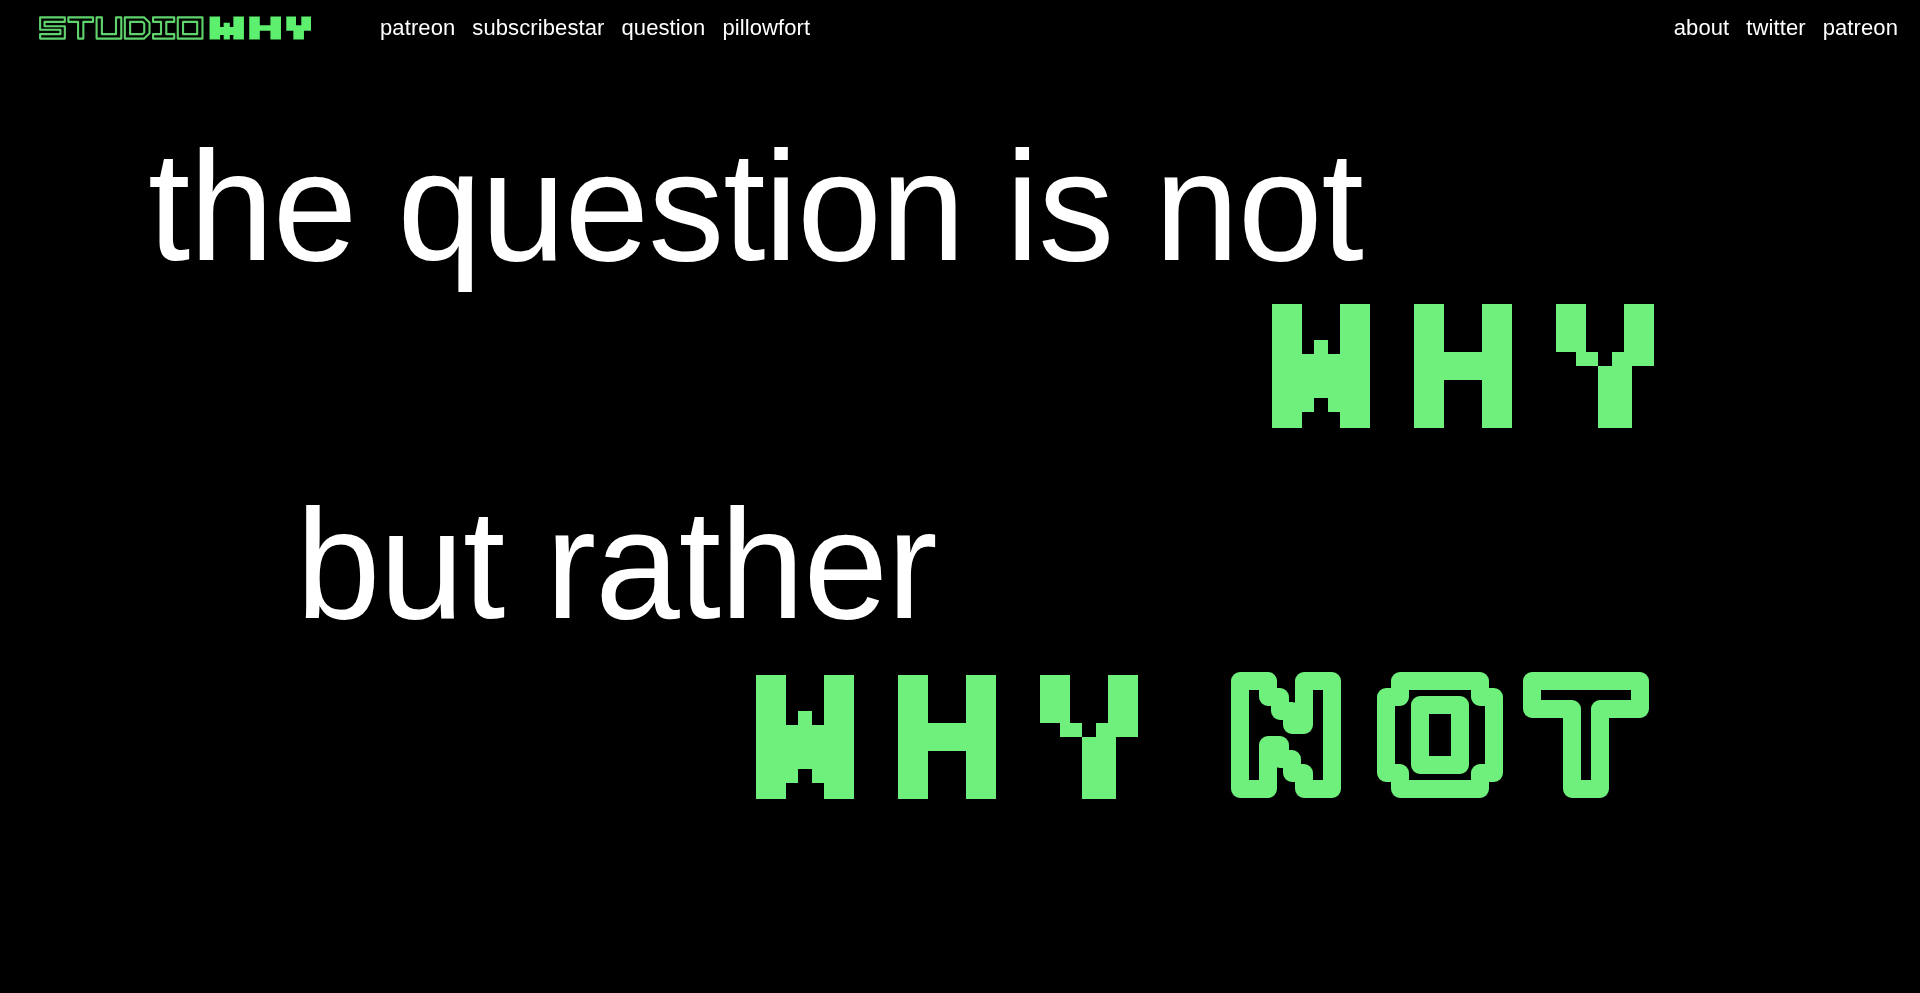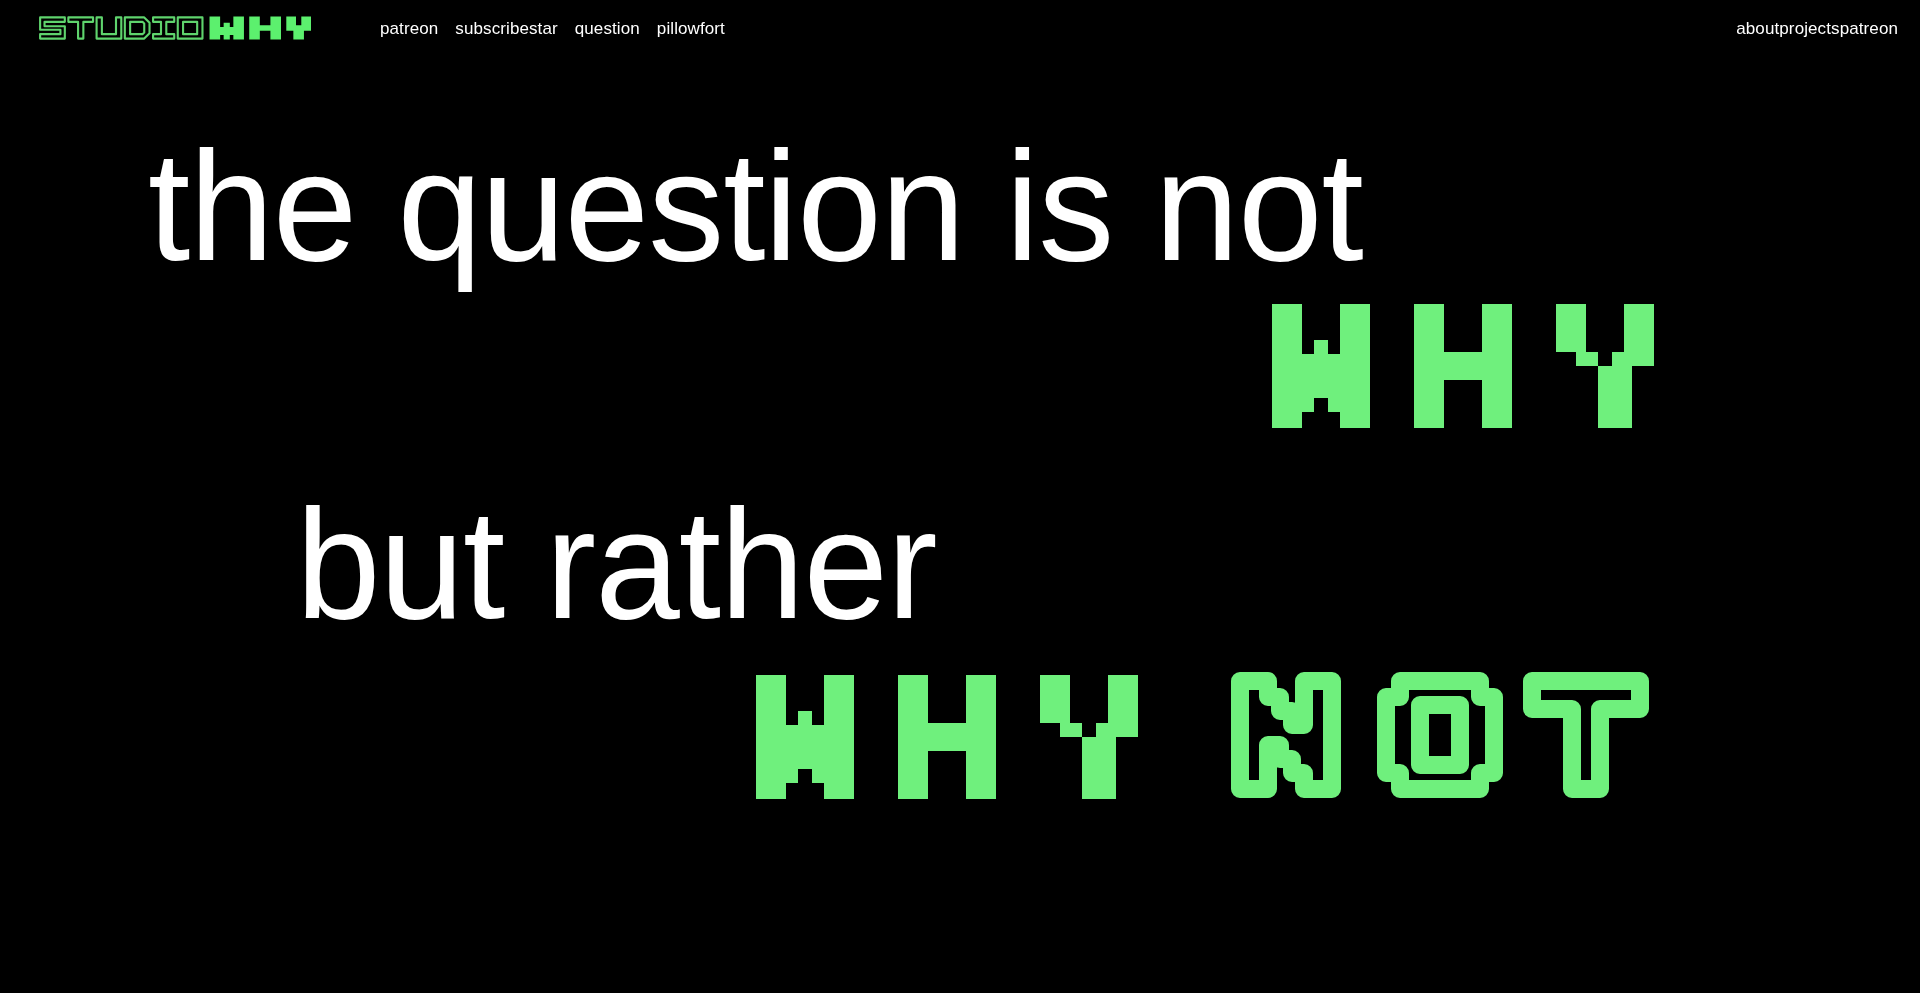--- a/index.html
+++ b/index.html
@@ -15,24 +15,24 @@
   .header {
     position:absolute; top:0; left:0; width:1920px; height:56px;
     display:flex; align-items:center;
   }
   .brand { margin-left:18px; display:flex; align-items:center; height:34px; }
   .brand svg { display:block; height:30px; }
 
   .nav-left { display:flex; align-items:center; gap:17px; margin-left:46px; }
   .nav-right {
     position:absolute; right:22px; top:0; height:56px;
-    display:flex; align-items:center; gap:0;text-align:right;
+    display:flex; align-items:center; gap:17px;text-align:right;
   }
   .nav-link {
-    color:#ffffff; font-size:17px; letter-spacing:.1px;
+    color:#ffffff; font-size:22px; letter-spacing:.1px;
     text-decoration:none; line-height:1; white-space:nowrap;
     font-family:"Liberation Sans", sans-serif;
   }
 
   
   .hero { position:absolute; top:56px; left:0; width:1594px; height:937px; }
 
   .line-white {
     position:absolute;
     color:#ffffff;
@@ -94,21 +94,21 @@
 
     <nav class="nav-left">
       <a class="nav-link" href="#">patreon</a>
       <a class="nav-link" href="#">subscribestar</a>
       <a class="nav-link" href="#">question</a>
       <a class="nav-link" href="#">pillowfort</a>
     </nav>
 
     <nav class="nav-right">
       <a class="nav-link" href="#">about</a>
-      <a class="nav-link" href="#">projects</a>
+      <a class="nav-link" href="#">twitter</a>
       <a class="nav-link" href="#">patreon</a>
     </nav>
   </div>
 
   <div class="hero">
 
     <div class="line-white line-1">the question is not</div>
 
     <div class="pixel-row row-why">
       <svg class="glyph solid" width="124" height="124" viewBox="0 0 62 62">

